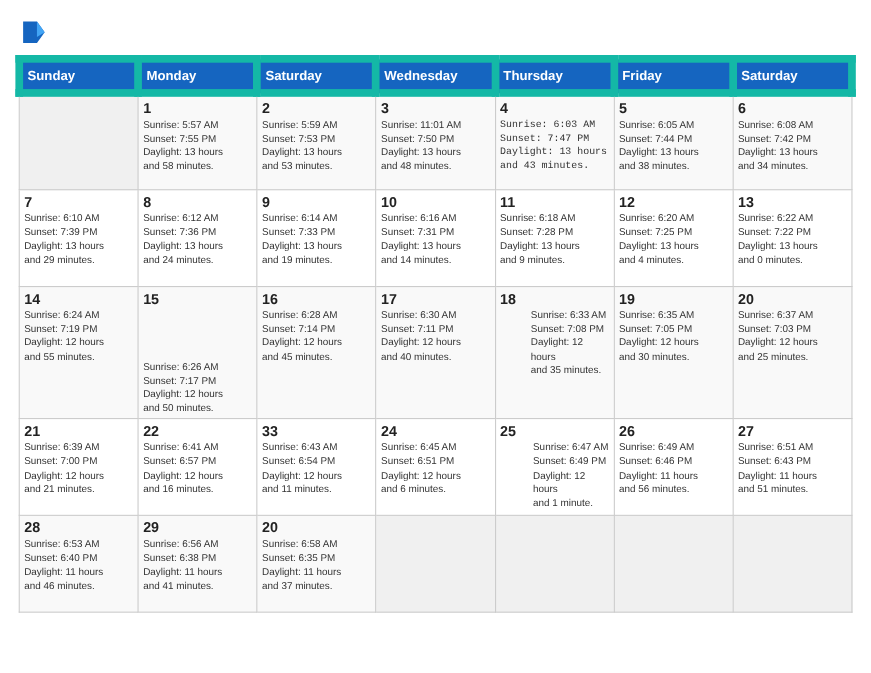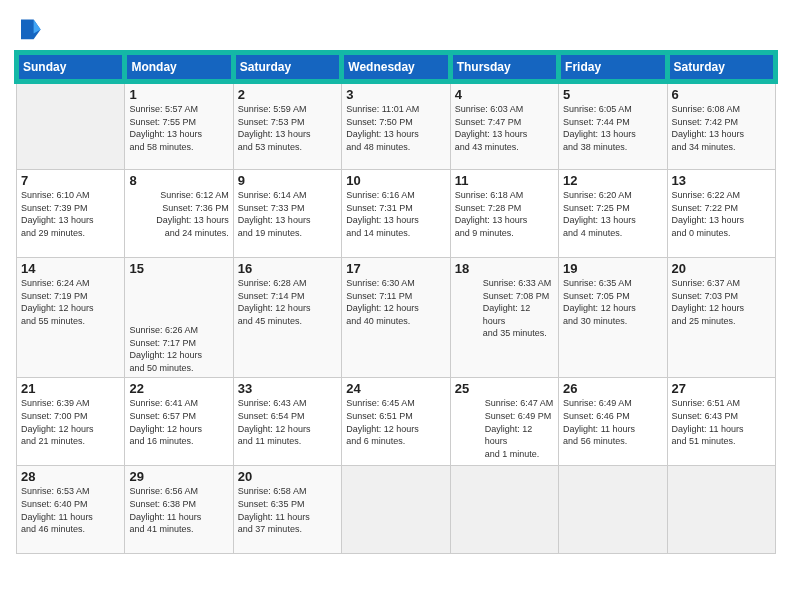--- a/index.html
+++ b/index.html
@@ -63,21 +63,21 @@
       border-collapse: collapse;
       table-layout: fixed;
     }
     .calendar thead th {
       background: #1565c0;
       color: #fff;
       font-size: 12px;
       font-weight: bold;
       padding: 5px 4px;
       text-align: left;
-      border: 5px solid #14b8a6;
+      border: 7px solid #14b8a6;
     }
     .calendar tbody td {
       border: 1px solid #ccc;
       vertical-align: top;
       padding: 3px 4px;
       height: 88px;
       font-size: 9.5px;
       color: #333;
       background: #fff;
     }
@@ -155,21 +155,21 @@
           </td>
           <td>
             <span class="day-number">3</span>
             <div class="day-info" style="white-space: pre-line;">Sunrise: 11:01 AM
 Sunset: 7:50 PM
 Daylight: 13 hours
 and 48 minutes.</div>
           </td>
           <td>
             <span class="day-number">4</span>
-            <div class="day-info" style="white-space: pre-line;">Sunrise: 6:03 AM
+            <div class="day-info" style="white-space: pre-line; font-family: Liberation Mono, monospace;">Sunrise: 6:03 AM
 Sunset: 7:47 PM
 Daylight: 13 hours
 and 43 minutes.</div>
           </td>
           <td>
             <span class="day-number">5</span>
             <div class="day-info" style="white-space: pre-line;">Sunrise: 6:05 AM
 Sunset: 7:44 PM
 Daylight: 13 hours
 and 38 minutes.</div>
@@ -185,21 +185,21 @@
         <tr>
           <td>
             <span class="day-number">7</span>
             <div class="day-info" style="white-space: pre-line;">Sunrise: 6:10 AM
 Sunset: 7:39 PM
 Daylight: 13 hours
 and 29 minutes.</div>
           </td>
           <td>
             <span class="day-number">8</span>
-            <div class="day-info" style="white-space: pre-line; text-align: right;">Sunrise: 6:12 AM
+            <div class="day-info" style="white-space: pre-line;">Sunrise: 6:12 AM
 Sunset: 7:36 PM
 Daylight: 13 hours
 and 24 minutes.</div>
           </td>
           <td>
             <span class="day-number">9</span>
             <div class="day-info" style="white-space: pre-line;">Sunrise: 6:14 AM
 Sunset: 7:33 PM
 Daylight: 13 hours
 and 19 minutes.</div>

